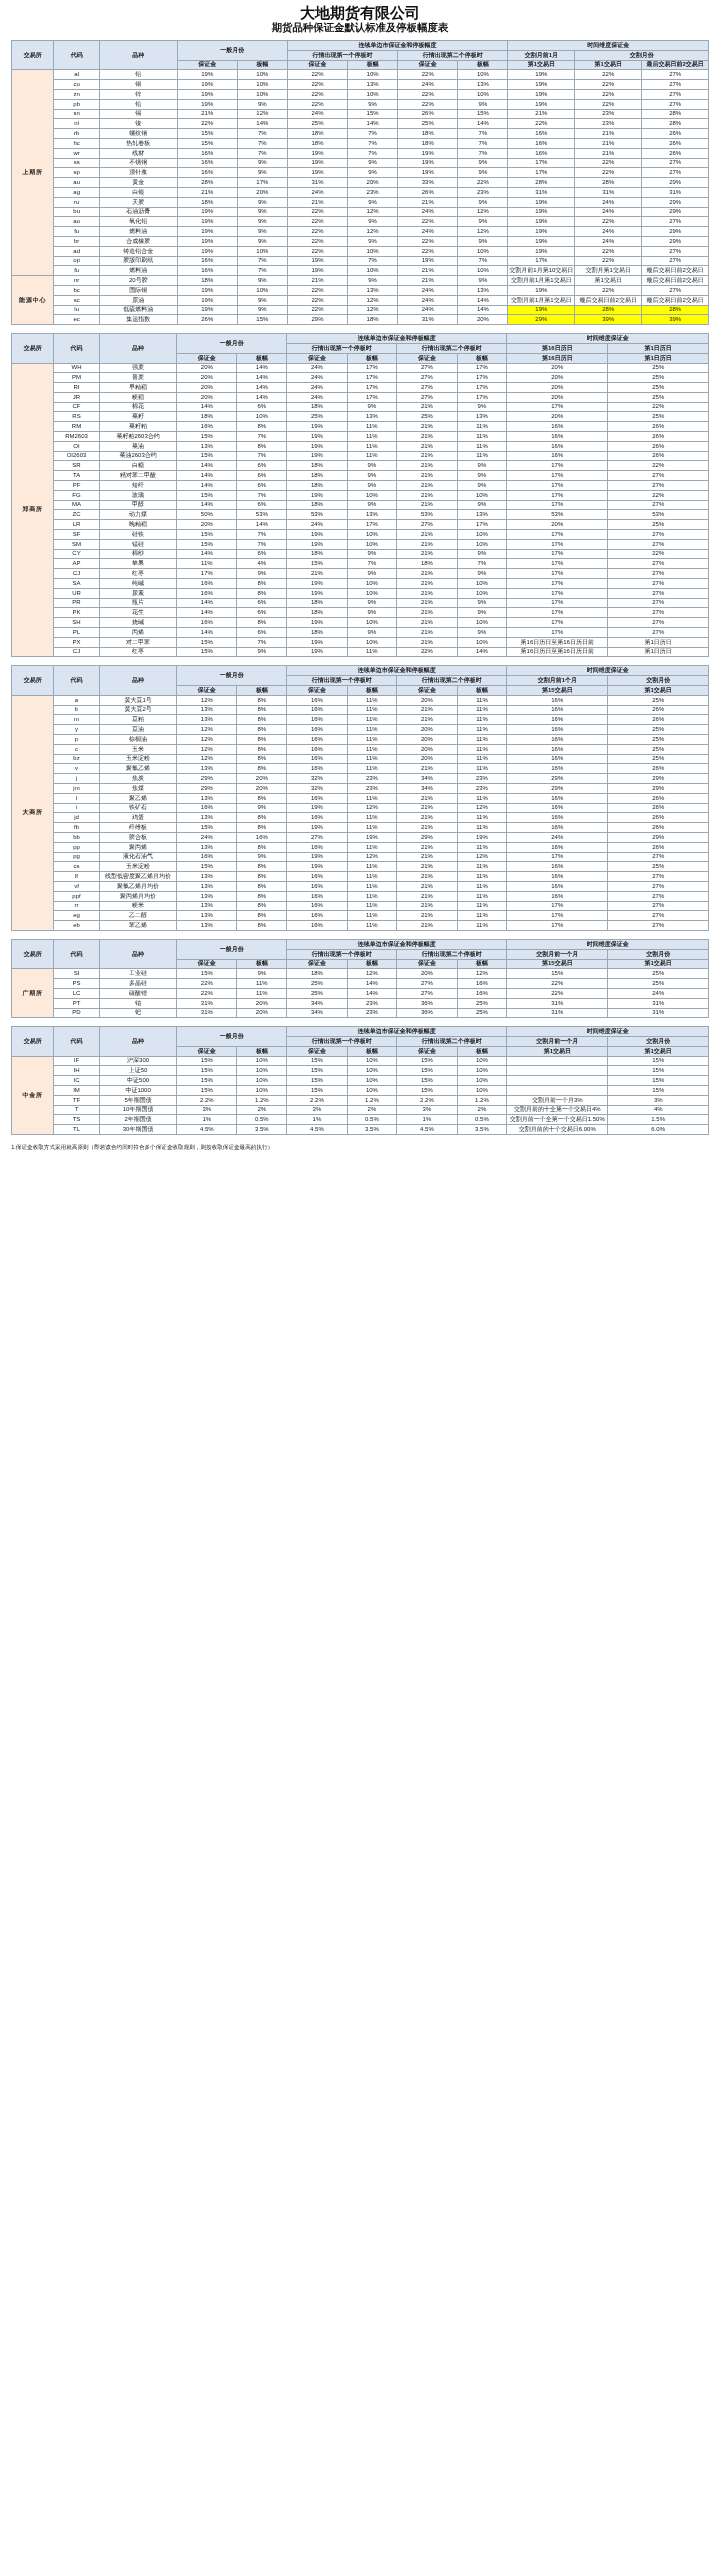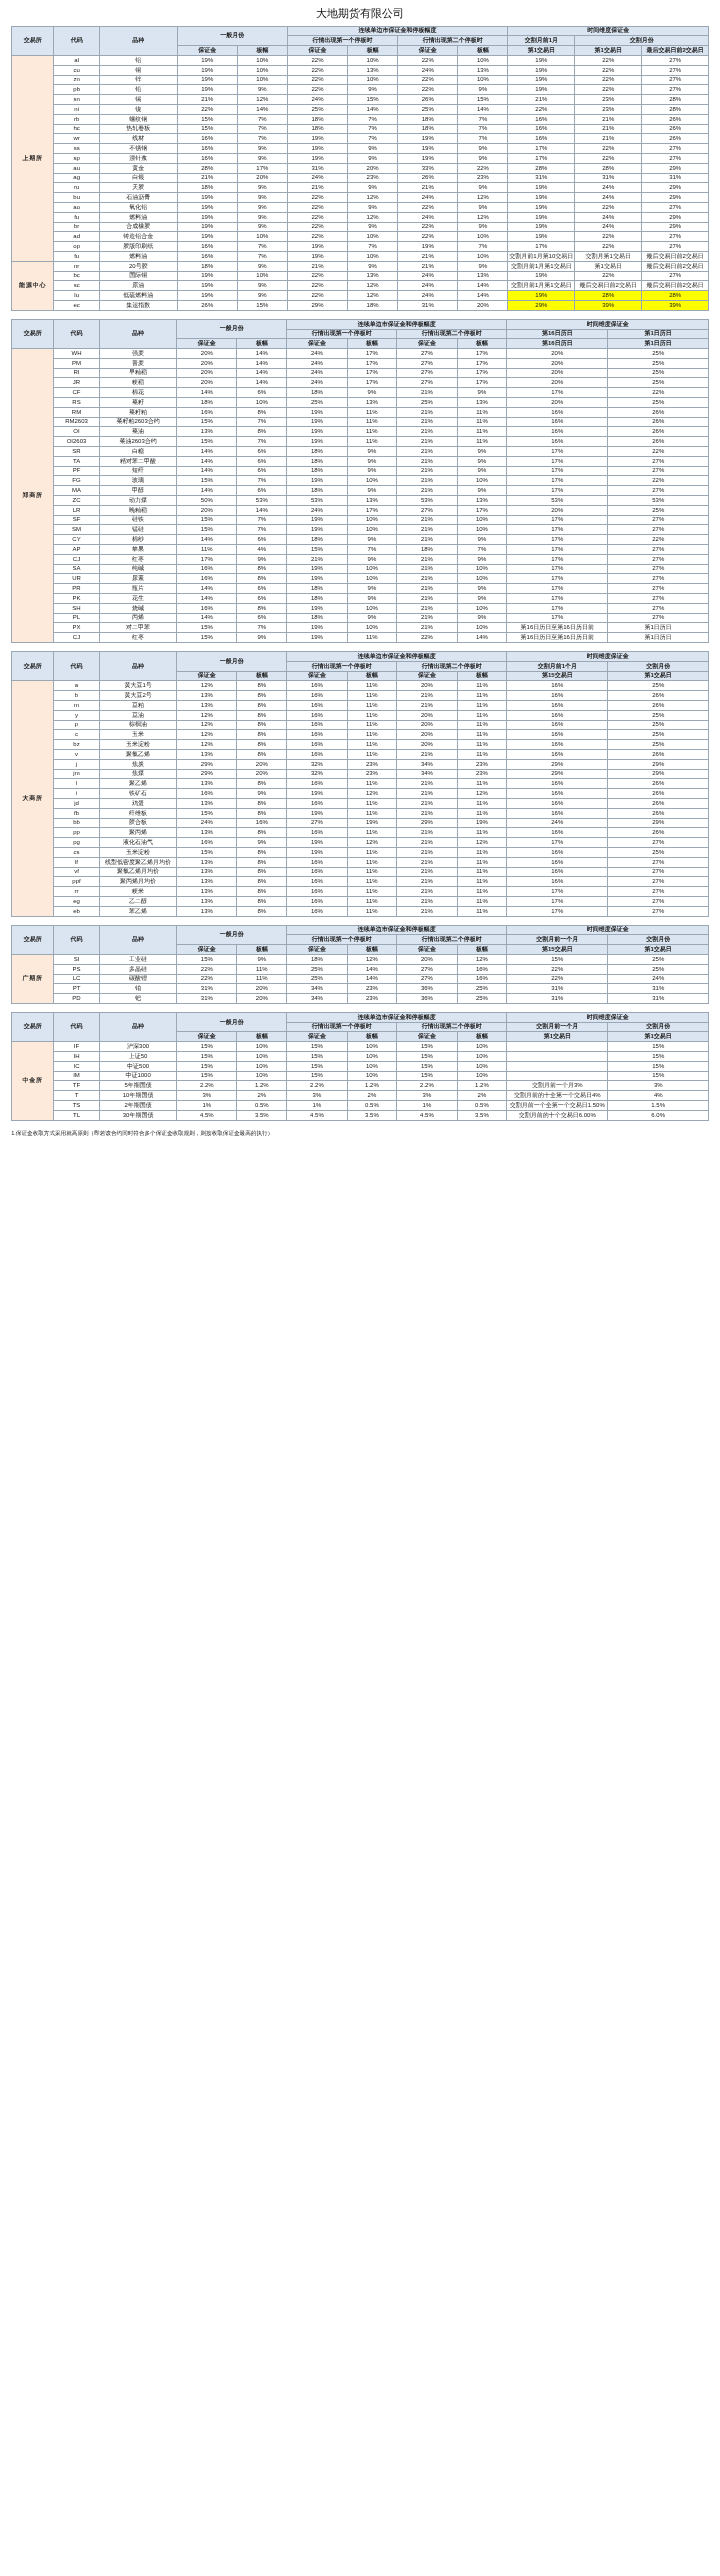--- a/index.html
+++ b/index.html
@@ -5,21 +5,21 @@
   * { box-sizing: border-box; }
   body {
     margin: 0;
     padding: 0;
     background: #ffffff;
     font-family: "Liberation Sans", sans-serif;
     width: 720px;
   }
   .page { width: 720px; padding: 6.4px 11.2px 8px 11.2px; }
   .title-block { text-align: center; margin-bottom: 4.8px; }
-  .title-line1 { font-size: 11px; font-weight: normal; color: #111; line-height: 14.4px; }
+  .title-line1 { font-size: 15px; font-weight: bold; color: #111; line-height: 14.4px; }
   .title-line2 { font-size: 10.4px; font-weight: bold; color: #111; line-height: 14.4px; }
 
   table.grid {
     border-collapse: collapse;
     width: 698px;
     margin-bottom: 8px;
     table-layout: fixed;
   }
   table.grid td, table.grid th {
     border: 0.8px solid #9aa7b4;
@@ -56,20 +56,21 @@
   .footnote { font-size: 5.6px; color: #222; line-height: 8px; margin-top: 1.6px; }
   td.bandtxt { font-size: 5.2px; line-height: 6px; }
 </style>
 </head>
 <body>
 
 <div class="page">
 
   <div class="title-block">
     <div class="title-line1">大地期货有限公司</div>
+    <div class="title-line2">期货品种保证金默认标准及停板幅度表</div>
   </div>
 
   <table class="grid">
     <colgroup>
       <col style="width:32px">
         <col style="width:35px">
         <col style="width:59px">
       <col style="width:46px">
         <col style="width:38px">
       <col style="width:46px">

